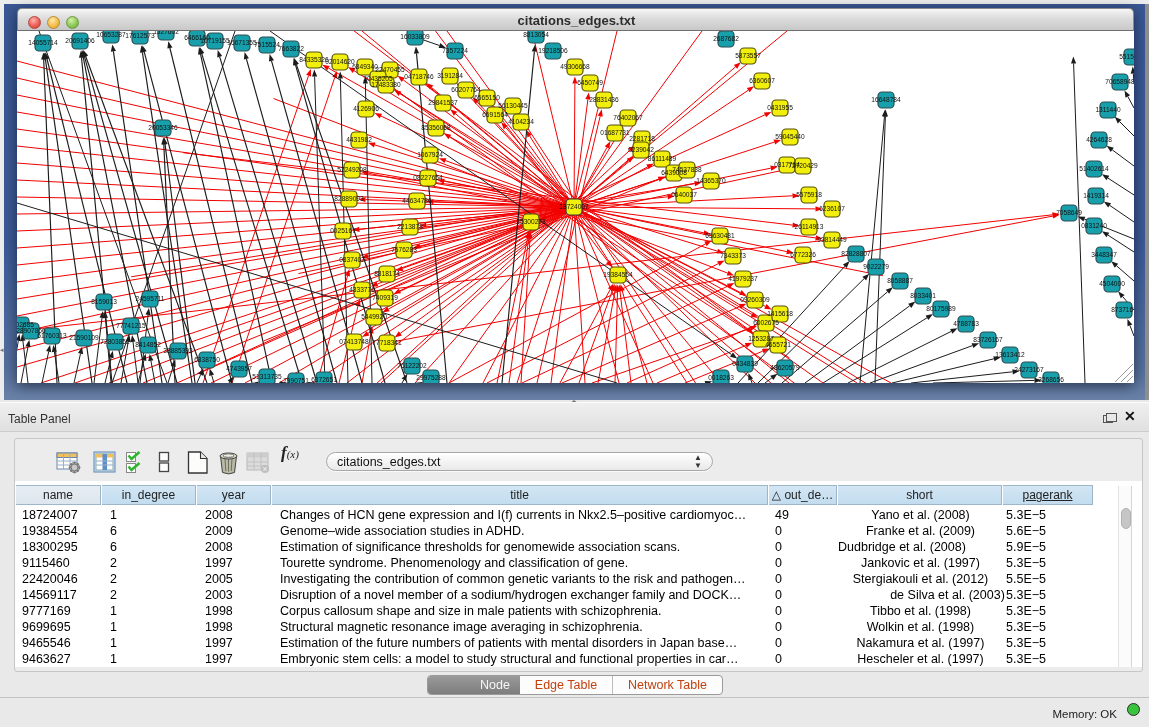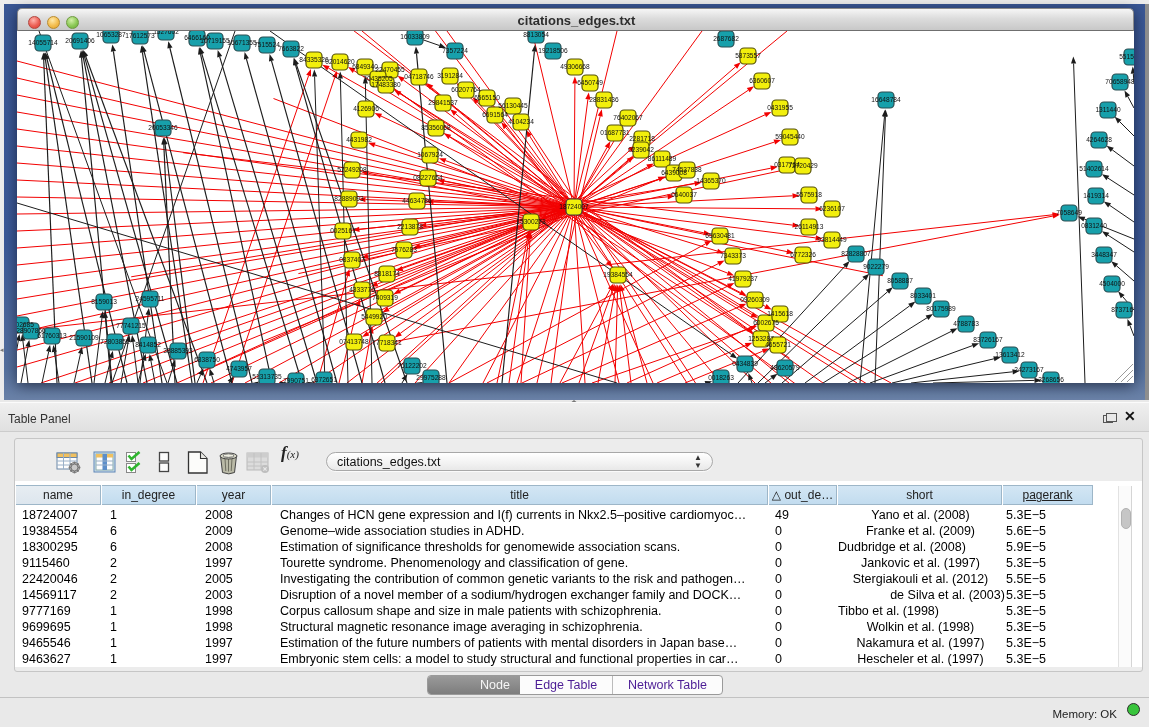--- a/index.html
+++ b/index.html
@@ -47,21 +47,21 @@
   border:1px solid #9db6c8; border-left:none; text-align:center; font-size:12px; color:#222; line-height:19px; }
 .th:first-of-type { border-left:1px solid #9db6c8; }
 .tr { position:absolute; left:0; width:1149px; height:16px; font-size:12.5px; color:#000; }
 .tr span { position:absolute; top:1px; white-space:nowrap; }
 #vscroll { position:absolute; left:1118px; top:486px; width:14px; height:181px; background:#fbfbfb; border-left:1px solid #e2e2e2; border-right:1px solid #d5d5d5; }
 #vthumb { position:absolute; left:1121px; top:508px; width:10px; height:21px; border-radius:5px;
   background:#c6c6c6; border:1px solid #b2b2b2; }
 
 #tabs { position:absolute; left:427px; top:675px; width:296px; height:20px;
   border:1px solid #9a9a9a; border-radius:4px; background:#fcfcfc; }
-.seg { position:absolute; top:0; height:18px; font-size:12.5px; line-height:18px; text-align:center; color:#4c1d95; }
+.seg { position:absolute; top:0; height:18px; font-size:12.5px; line-height:18px; text-align:center; color:#c2410c; }
 #seg1 { left:0; width:92px; background:linear-gradient(#9a9a9a,#7d7d7d); color:#f5f5f5; border-radius:3px 0 0 3px;padding-left:42px; }
 #seg2 { left:92px; width:93px; border-right:1px solid #bbb; }
 #seg3 { left:185px; width:109px; }
 
 #status { position:absolute; left:0; top:697px; width:1149px; height:30px; background:#e9e9e9; border-top:1px solid #c2c2c2; }
 #mem { position:absolute; right:32px; top:10px; font-size:11.5px; color:#222; }
 #memdot { position:absolute; right:9px; top:5px; width:13px; height:13px; border-radius:50%;
   background:#38c43c; border:1.5px solid #2e2e2e; }
 </style></head>
 <body>
@@ -863,21 +863,21 @@
       <span style="left:775px">0</span>
       <span style="left:865px;width:165px;text-align:center">de Silva et al. (2003)</span>
       <span style="left:1006px">5.3E−5</span>
     </div>
 <div class="tr" style="top:603px">
       <span style="left:22px">9777169</span>
       <span style="left:110px">1</span>
       <span style="left:205px">1998</span>
       <span style="left:280px">Corpus callosum shape and size in male patients with schizophrenia.</span>
       <span style="left:775px">0</span>
-      <span style="left:838px;width:165px;">Tibbo et al. (1998)</span>
+      <span style="left:838px;width:165px;text-align:center">Tibbo et al. (1998)</span>
       <span style="left:1006px">5.3E−5</span>
     </div>
 <div class="tr" style="top:619px">
       <span style="left:22px">9699695</span>
       <span style="left:110px">1</span>
       <span style="left:205px">1998</span>
       <span style="left:280px">Structural magnetic resonance image averaging in schizophrenia.</span>
       <span style="left:775px">0</span>
       <span style="left:838px;width:165px;text-align:center">Wolkin et al. (1998)</span>
       <span style="left:1006px">5.3E−5</span>

